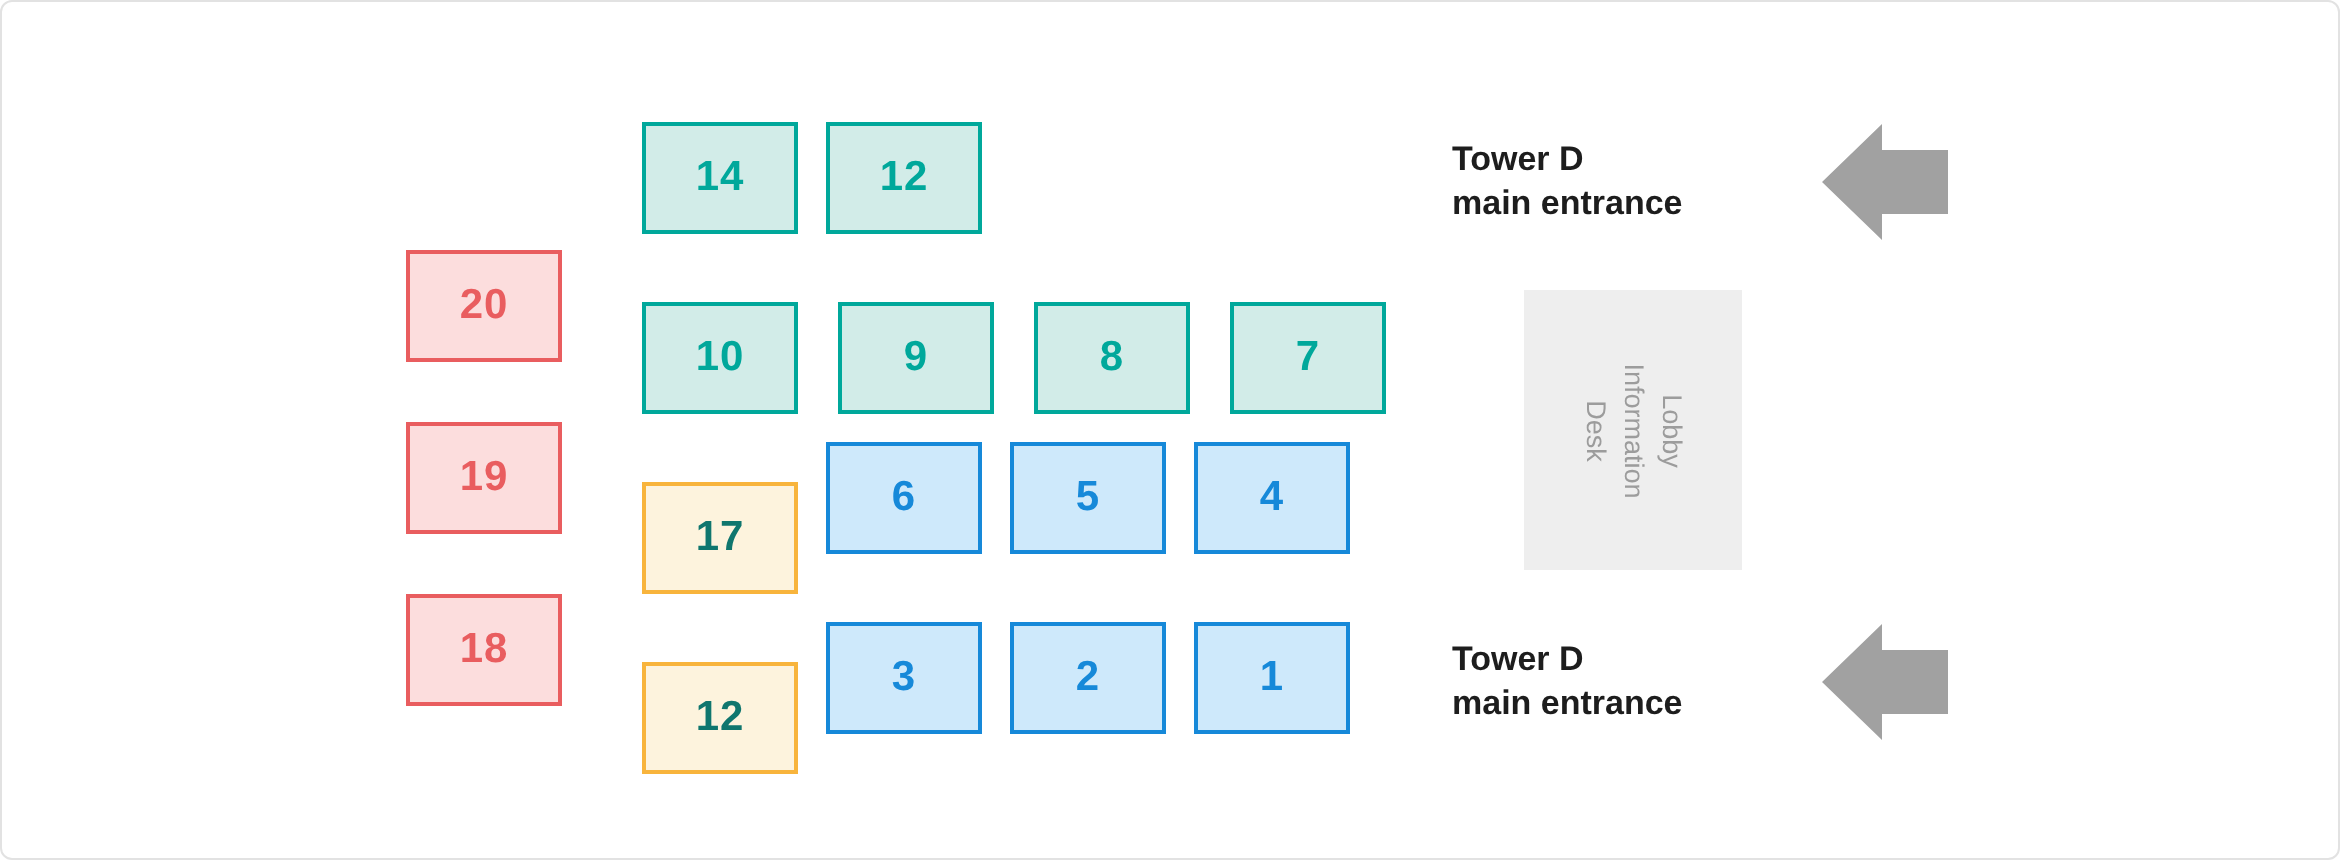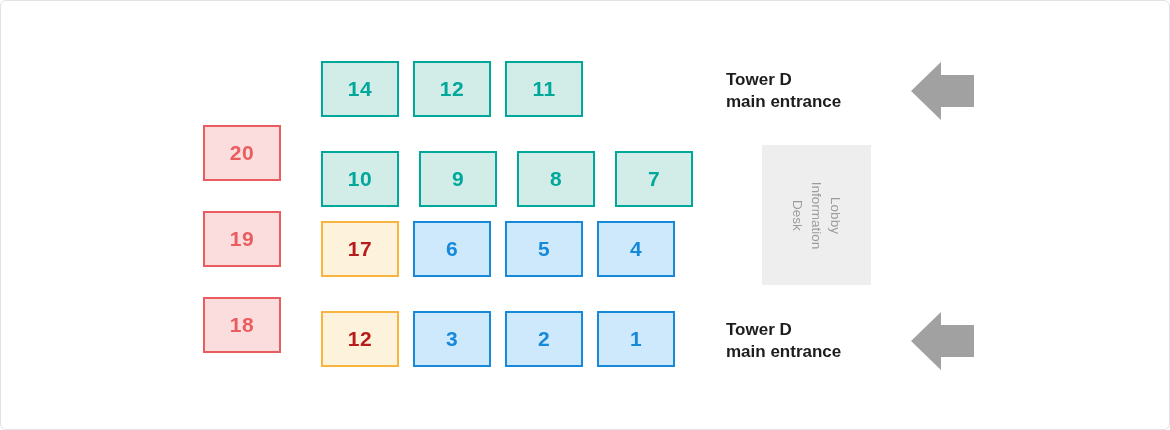--- a/index.html
+++ b/index.html
@@ -36,21 +36,21 @@
     border: 2px solid;
     display: flex;
     align-items: center;
     justify-content: center;
     font-size: 21px;
     font-weight: 600;
     letter-spacing: 0.5px;
   }
   .teal   { border-color: #00a89b; background: #d2ece8; color: #00a89b; }
   .blue   { border-color: #1689d9; background: #cee9fb; color: #1689d9; }
-  .yellow { border-color: #f8b43c; background: #fdf3dd; color: #b91c1c; }
+  .yellow { border-color: #f8b43c; background: #fdf3dd; color: #0f766e; margin-top: 20px; }
   .red    { border-color: #e95d5f; background: #fcdddd; color: #e95d5f; }
 
   .entrance {
     position: absolute;
     left: 725px;
     width: 190px;
     text-align: left;
     font-weight: bold;
     font-size: 17px;
     line-height: 22px;
@@ -93,21 +93,20 @@
 
   <div class="red-col">
     <div class="box red">20</div>
     <div class="box red">19</div>
     <div class="box red">18</div>
   </div>
 
   <div class="row row-1">
     <div class="box teal">14</div>
     <div class="box teal">12</div>
-    <div class="box teal">11</div>
   </div>
 
   <div class="row row-2">
     <div class="box teal">10</div>
     <div class="box teal">9</div>
     <div class="box teal">8</div>
     <div class="box teal">7</div>
   </div>
 
   <div class="row row-3">

